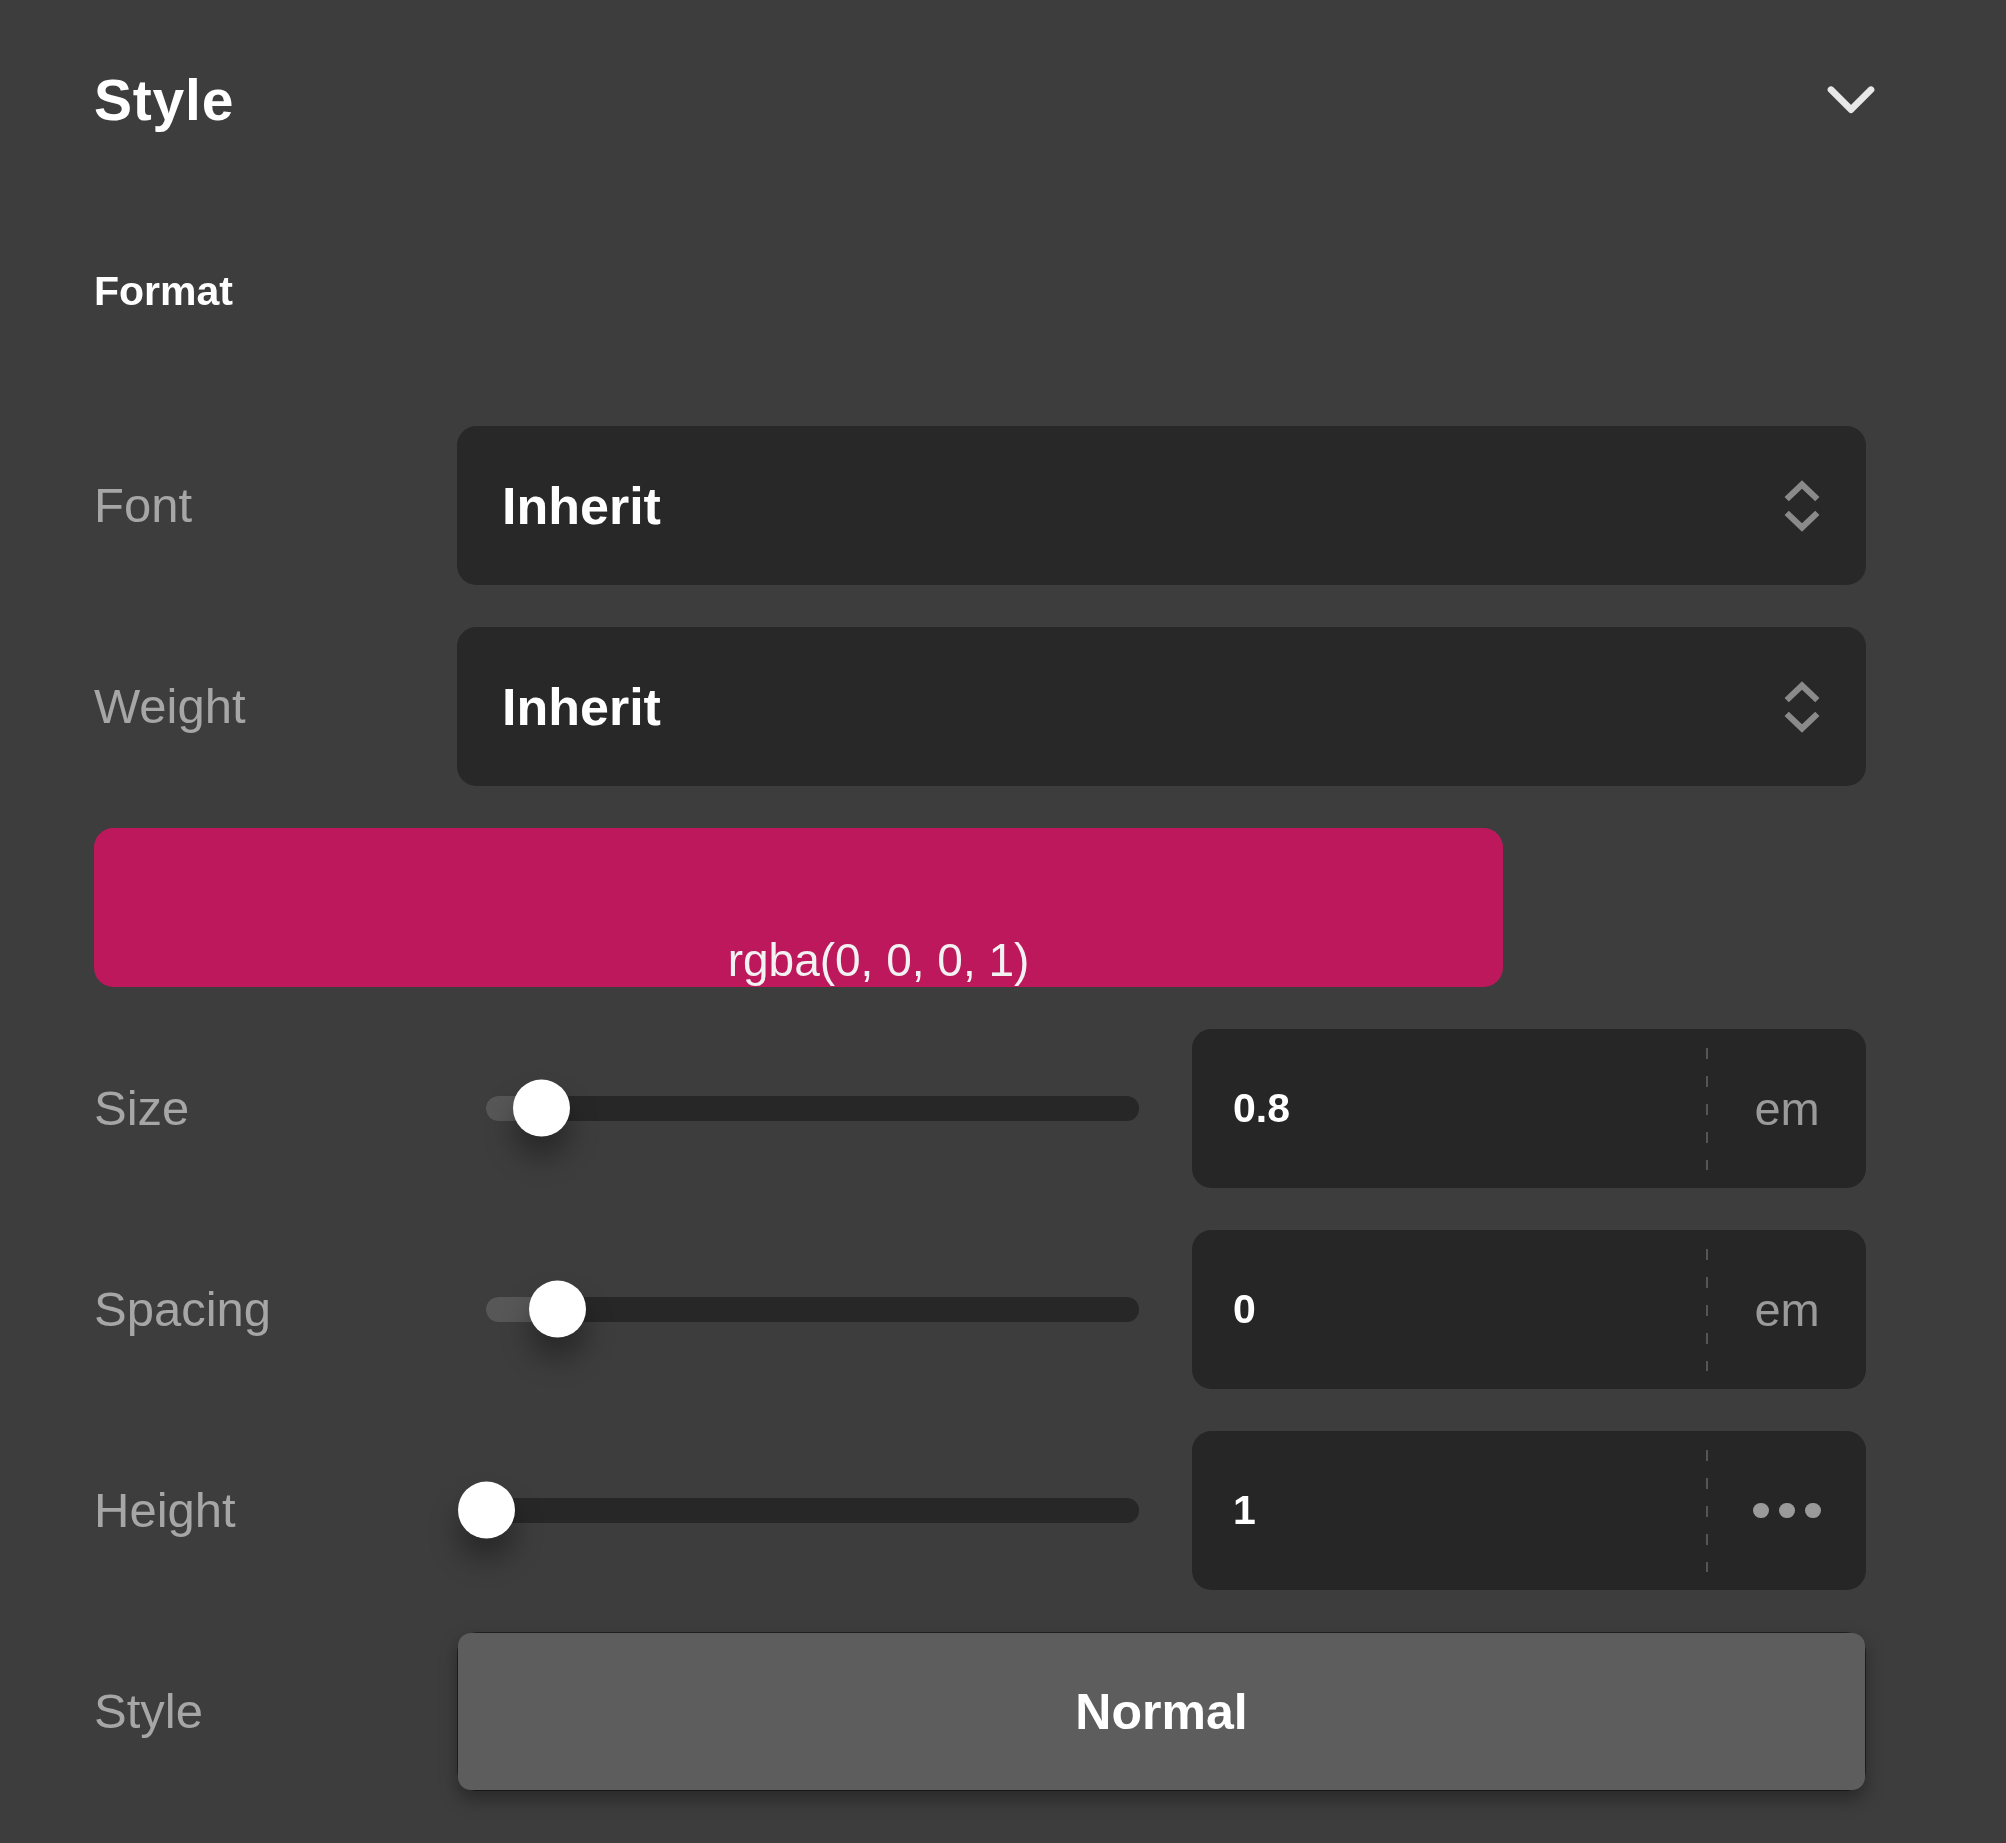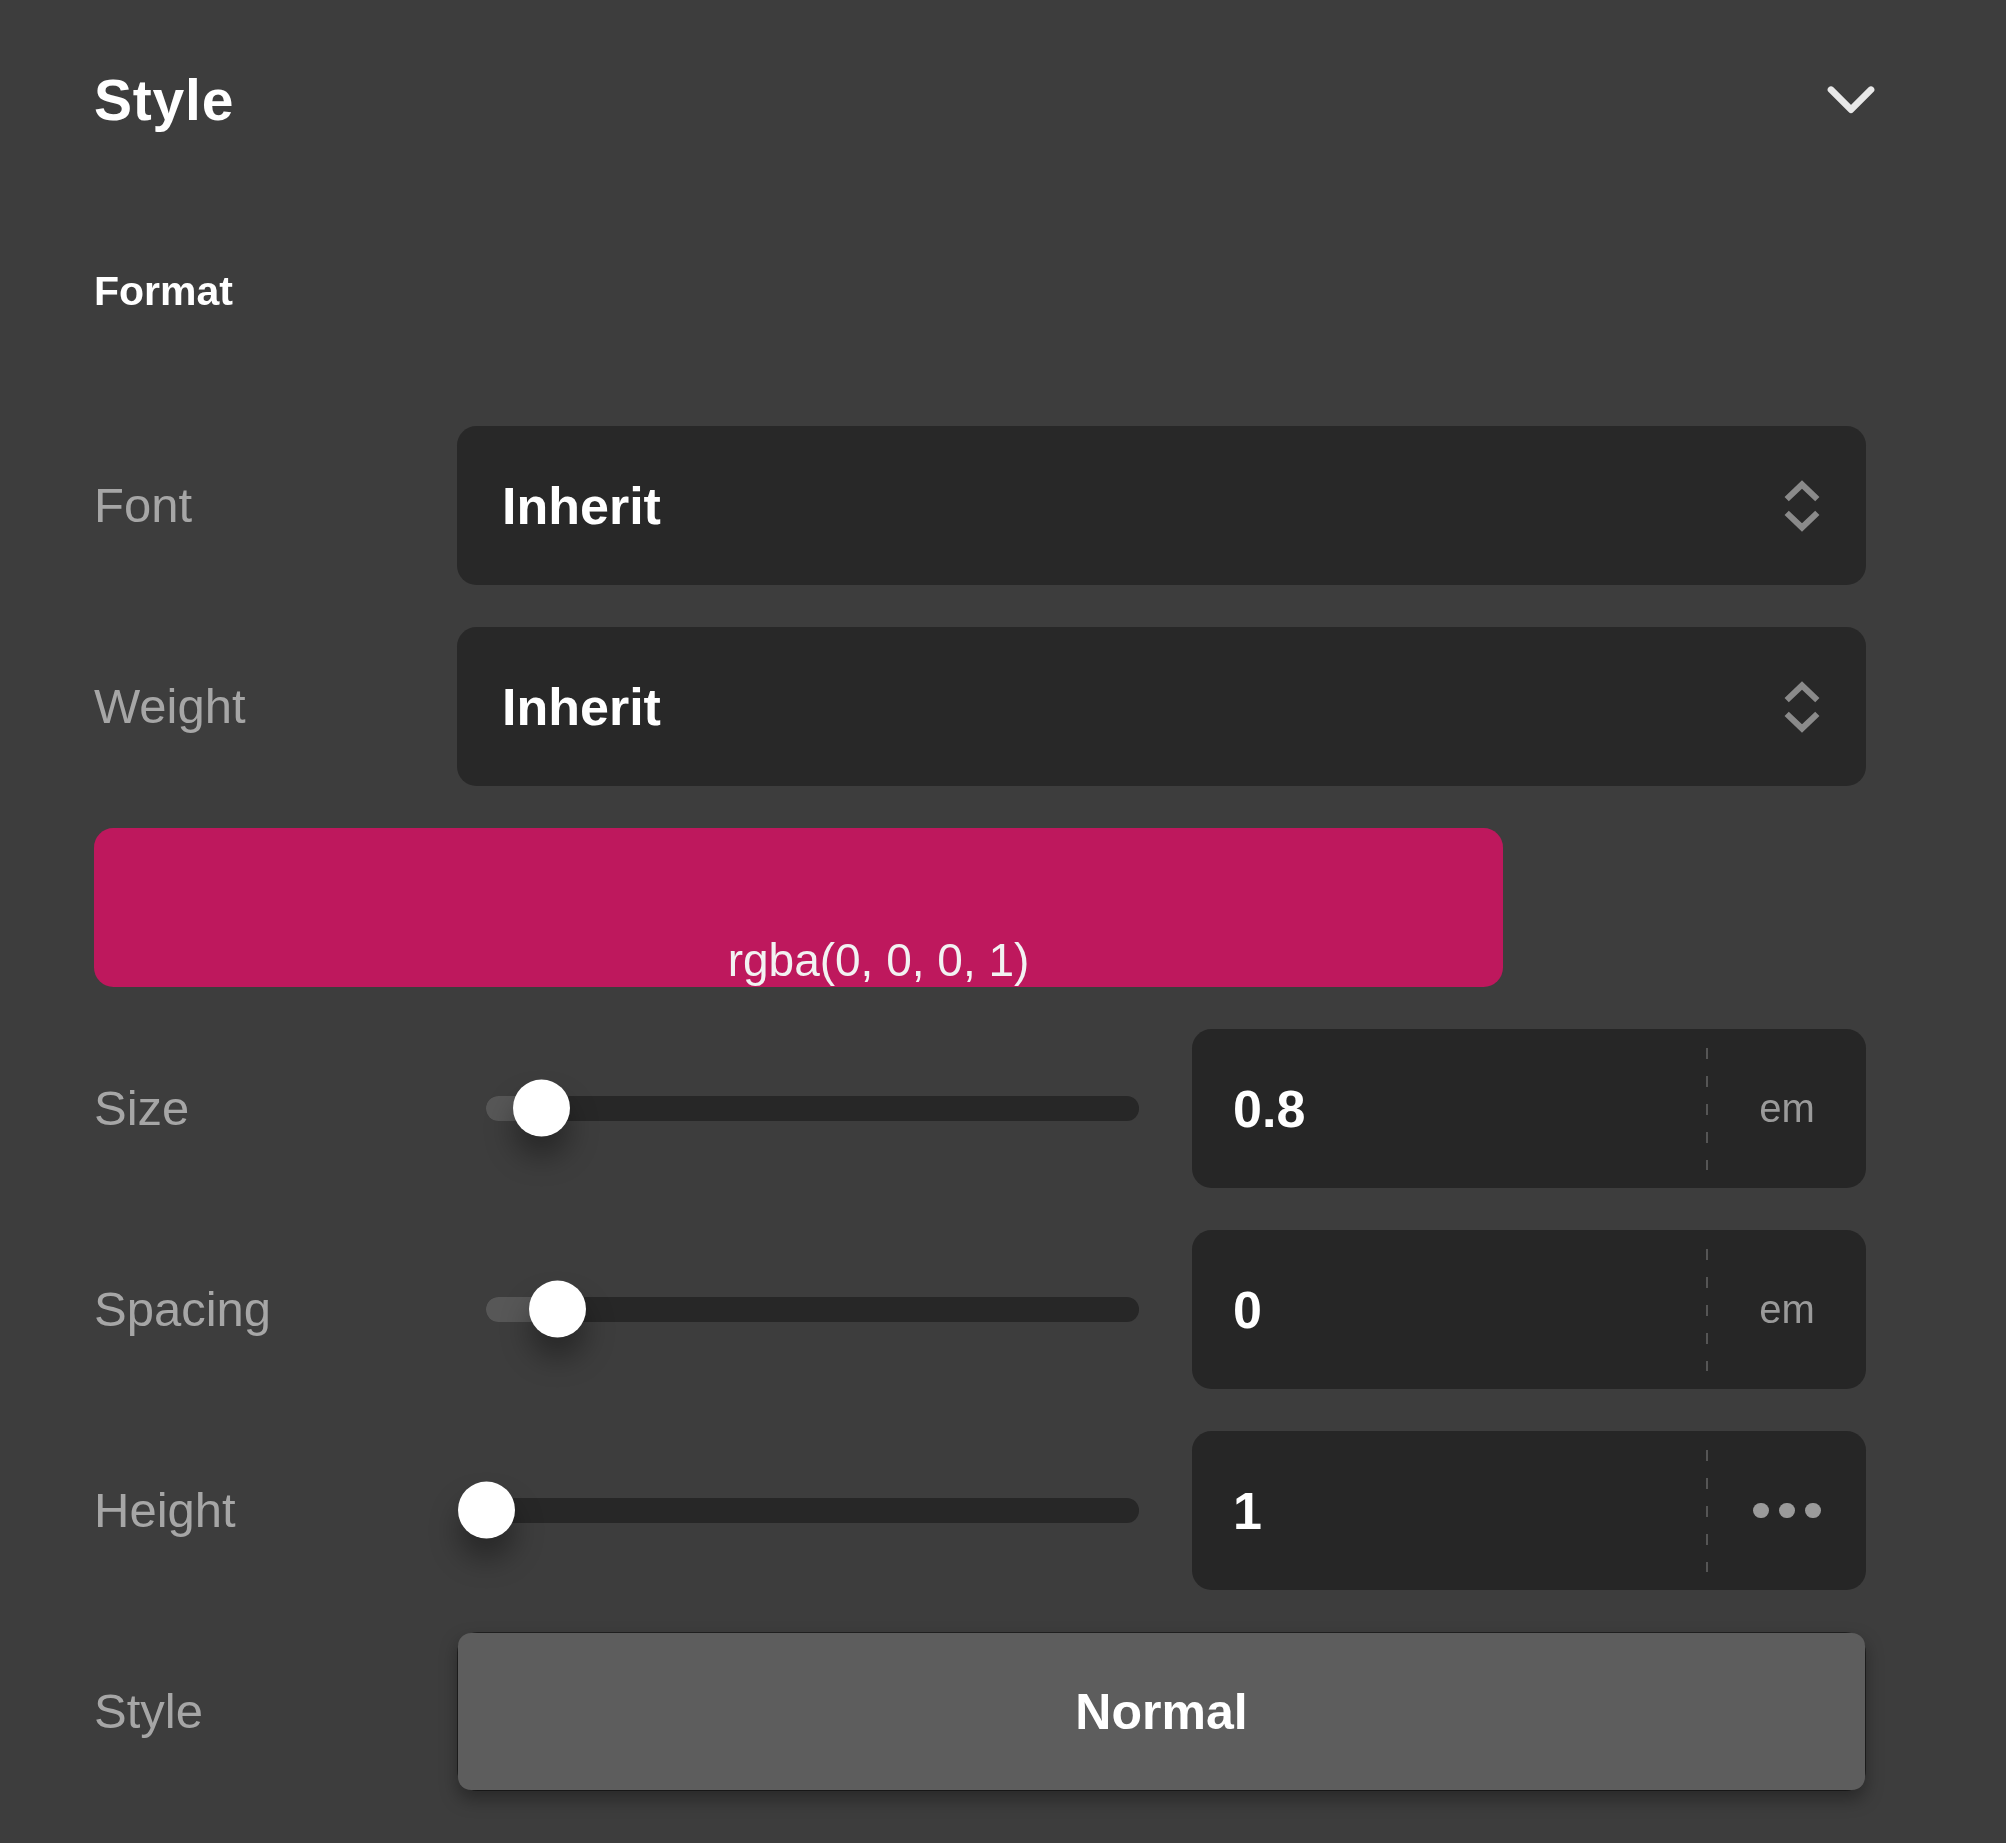--- a/index.html
+++ b/index.html
@@ -58,30 +58,30 @@
     position:absolute; right:-28.5px; top:50%; transform:translateY(-50%);
     width:57px; height:57px; border-radius:50%; background:#ffffff;
     box-shadow:0 20.4px 28.5px rgba(0,0,0,0.35); cursor:grab;
   }
 
   
   .value-box {
     position:relative; width:695px; height:159px; background:#262626;
     border-radius:19.5px; display:flex; align-items:center;
   }
-  .value-box .value { padding-left:41px; font-size:52px; font-weight:700; }
+  .value-box .value { padding-left:41px; font-size:41px; font-weight:700; }
   .vdash {
     position:absolute; left:514px; top:50%; transform:translateY(-50%);
     width:2.4px; height:122px;
     background:repeating-linear-gradient(to bottom,#555 0 11.4px,transparent 11.4px 28px);
   }
   .unit-zone {
     position:absolute; left:516px; right:0; top:0; bottom:0;
     display:flex; align-items:center; justify-content:center;
-    font-size:40px; color:#9a9a9a; cursor:pointer;
+    font-size:47px; color:#9a9a9a; cursor:pointer;
   }
   .dots { display:flex; gap:10.6px; }
   .dots i { width:15.5px; height:15.5px; border-radius:50%; background:#9a9a9a; }
 
   
   .segmented {
     width:1453px; height:159px; background:#212121; border-radius:21px;
     padding:1px; display:flex;
   }
   .seg-btn {

